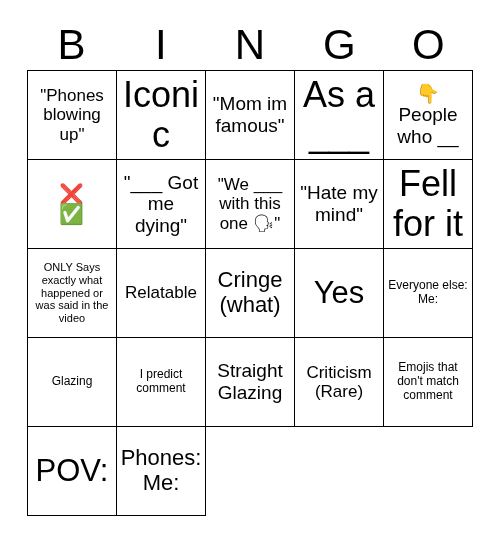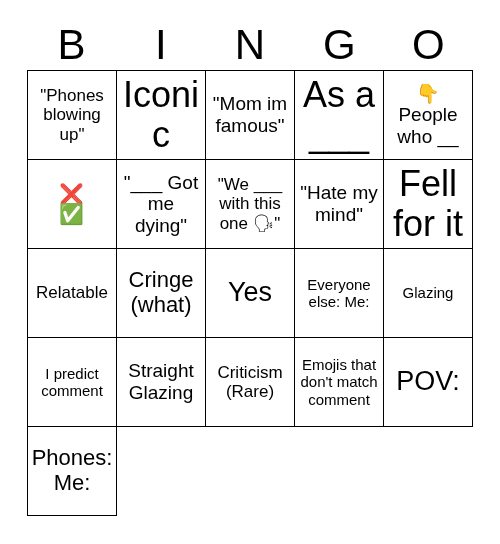--- a/index.html
+++ b/index.html
@@ -69,26 +69,26 @@
   }
   .cell-text {
     display: block;
     width: 100%;
     line-height: 1.12;
     white-space: pre-line;
     word-break: break-word;
   }
   
   .fs-xxs .cell-text { font-size: 11px; line-height: 1.18; }
-  .fs-xs  .cell-text { font-size: 15px; line-height: 1.15; }
+  .fs-xs  .cell-text { font-size: 12px; line-height: 1.15; }
   .fs-s   .cell-text { font-size: 17px; line-height: 1.14; }
   .fs-m   .cell-text { font-size: 19px; line-height: 1.14; }
   .fs-l   .cell-text { font-size: 22px; line-height: 1.12; }
   .fs-xl  .cell-text { font-size: 36px; line-height: 1.1; }
-  .fs-xxl .cell-text { font-size: 27px; line-height: 1.08; }
+  .fs-xxl .cell-text { font-size: 31px; line-height: 1.08; }
   
   .emoji-stack {
     display: flex;
     flex-direction: column;
     align-items: center;
     justify-content: center;
     gap: 0px;
     line-height: 1;
   }
   .emoji-stack .emoji-glyph { font-size: 33px; line-height: 1.02; }
@@ -132,20 +132,23 @@
       </div>
       <div class="cell fs-s">
         <span class="cell-text">"We ___ with this one 🗣"</span>
       </div>
       <div class="cell fs-m">
         <span class="cell-text">"Hate my mind"</span>
       </div>
       <div class="cell fs-xl">
         <span class="cell-text">Fell for it</span>
       </div>
+      <div class="cell fs-xxs">
+        <span class="cell-text">ONLY Says exactly what happened or was said in the video</span>
+      </div>
       <div class="cell fs-s">
         <span class="cell-text">Relatable</span>
       </div>
       <div class="cell fs-l">
         <span class="cell-text">Cringe (what)</span>
       </div>
       <div class="cell fs-xxl">
         <span class="cell-text">Yes</span>
       </div>
       <div class="cell fs-xs">

